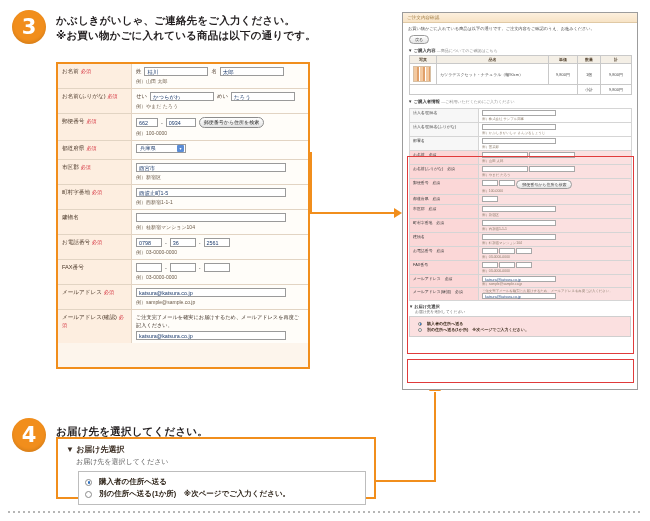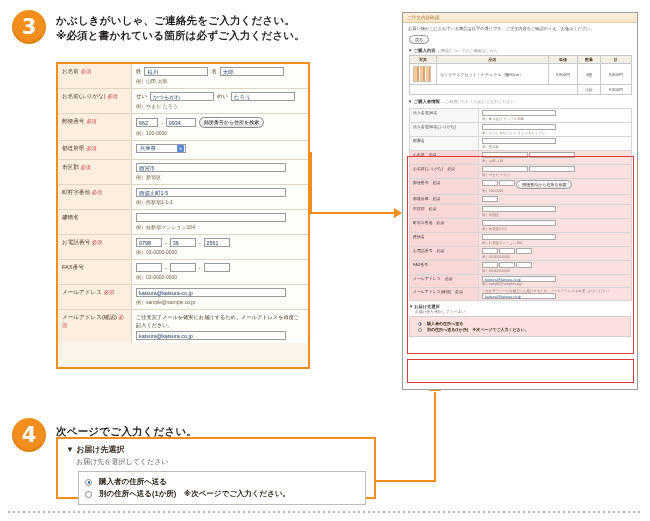--- a/index.html
+++ b/index.html
@@ -170,21 +170,21 @@
   }
 </style>
 </head>
 <body>
 
 <div class="canvas">
 
   <div class="step-badge" style="left:12px;top:10px;">3</div>
   <div class="step-caption" style="left:56px;top:13px;">
     <div>かぶしきがいしゃ、ご連絡先をご入力ください。</div>
-    <div>※必須と書かれている箇所は必ずご入力ください。</div>
+    <div>※お買い物かごに入れている商品は以下の通りです。</div>
   </div>
 
   <div class="form-panel">
 
     <div class="frow">
       <div class="fth">
         <span>お名前</span><span class="req">必須</span>
       </div>
       <div class="ftd">
         <div class="inline">
@@ -322,21 +322,21 @@
     </div>
 
   </div>
 
   <div class="conn" style="left:310px;top:212px;width:85px;height:2px;"></div>
   <div class="conn" style="left:310px;top:152px;width:2px;height:62px;"></div>
   <div class="arrow-r" style="left:394px;top:208px;"></div>
 
   <div class="step-badge" style="left:12px;top:418px;">4</div>
   <div class="step-caption" style="left:56px;top:424px;">
-    <div>次ページでご入力ください。</div>
+    <div>お届け先を選択してください。</div>
   </div>
 
   <div class="ship-panel">
     <div class="ship-title">▼ お届け先選択</div>
     <div class="ship-sub">お届け先を選択してください</div>
     <div class="ship-box">
       <div class="ship-opt">
         <span class="radio on"></span>
         <span class="ship-label">購入者の住所へ送る</span>
       </div>

